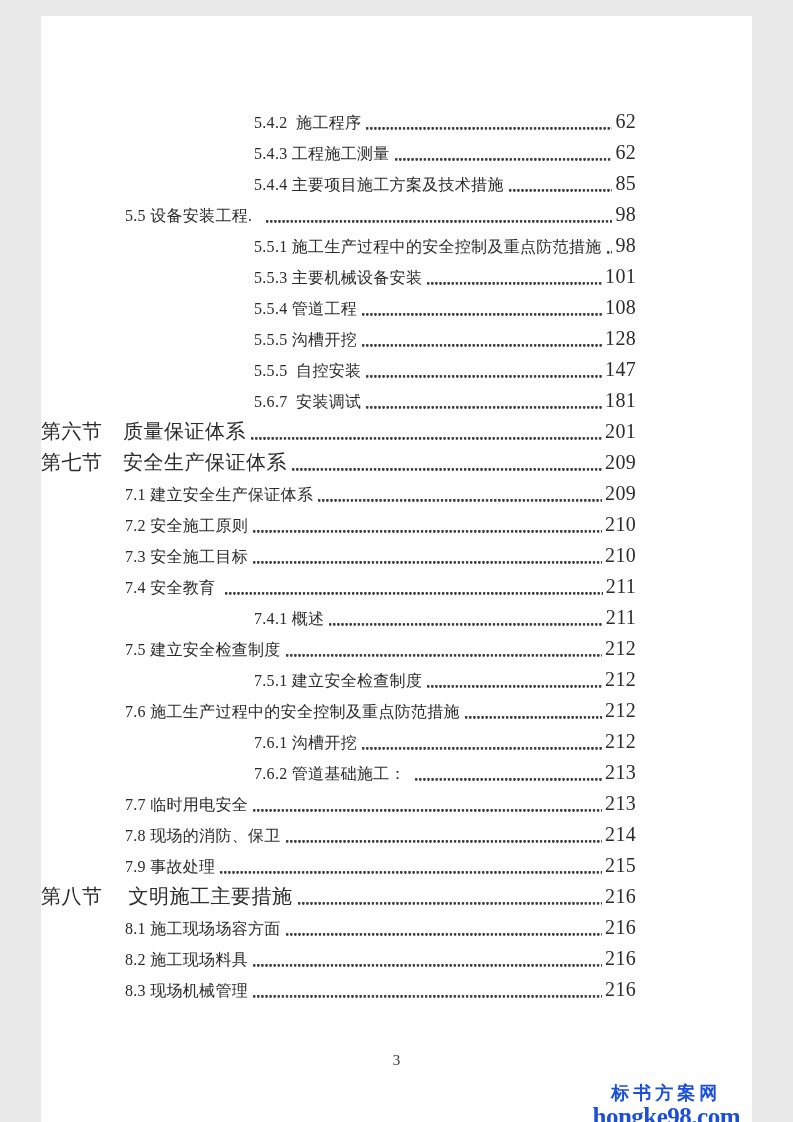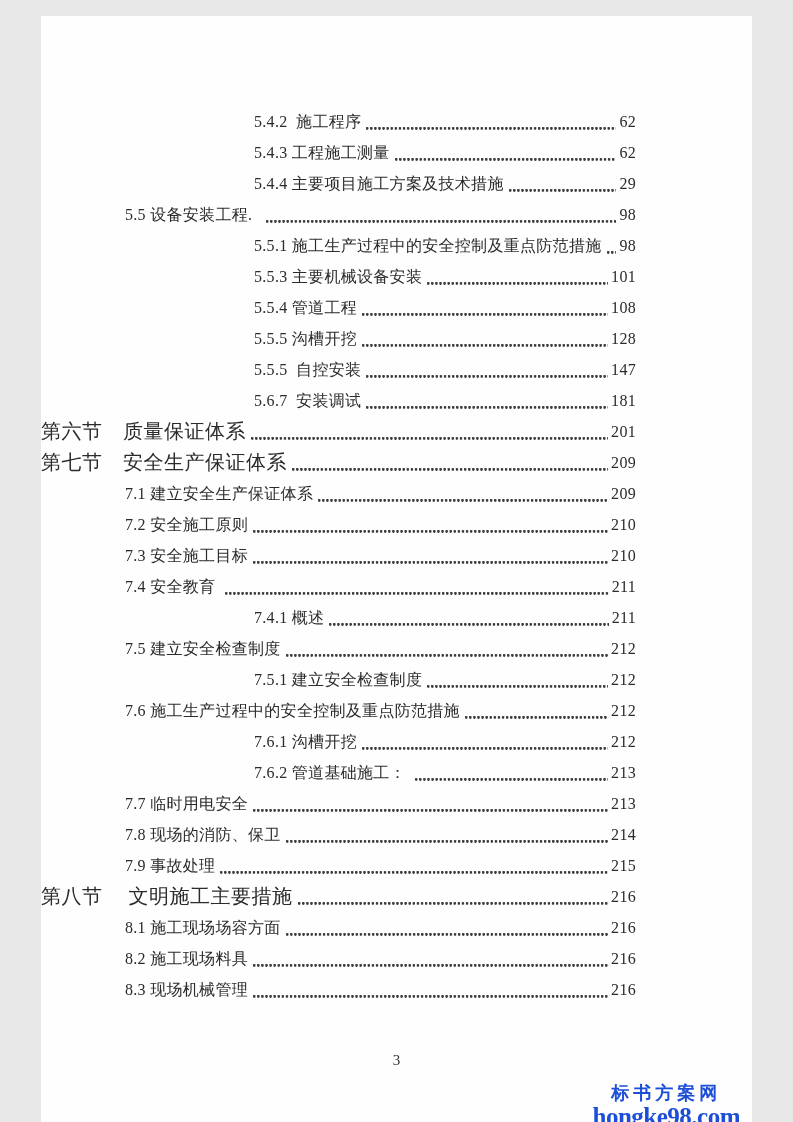--- a/index.html
+++ b/index.html
@@ -43,21 +43,21 @@
     flex:1 1 auto;
     align-self:stretch;
     margin:0 3px 0 5px;
     background-image:radial-gradient(circle at 1.2px 1.2px,#3b3b3b 1.05px,rgba(0,0,0,0) 1.45px);
     background-size:4.1px 2.6px;
     background-repeat:repeat-x;
     background-position:left calc(100% - 7px);
   }
   .toc-page{
     flex:0 0 auto;
-    font-size:16px;
+    font-size:20px;
     line-height:31px;
     letter-spacing:0.3px;
   }
   .page-footer-number{
     position:absolute;
     top:1036px;left:0;right:0;
     text-align:center;
     font-size:15px;
     color:#333;
   }
@@ -96,21 +96,21 @@
       <span class="toc-page">62</span>
     </div>
       <div class="toc-row lvl-3">
       <span class="toc-label">5.4.3 工程施工测量</span>
       <span class="toc-leader"></span>
       <span class="toc-page">62</span>
     </div>
       <div class="toc-row lvl-3">
       <span class="toc-label">5.4.4 主要项目施工方案及技术措施</span>
       <span class="toc-leader"></span>
-      <span class="toc-page">29</span>
+      <span class="toc-page">85</span>
     </div>
       <div class="toc-row lvl-2">
       <span class="toc-label">5.5 设备安装工程.  </span>
       <span class="toc-leader"></span>
       <span class="toc-page">98</span>
     </div>
       <div class="toc-row lvl-3">
       <span class="toc-label">5.5.1 施工生产过程中的安全控制及重点防范措施</span>
       <span class="toc-leader"></span>
       <span class="toc-page">98</span>

